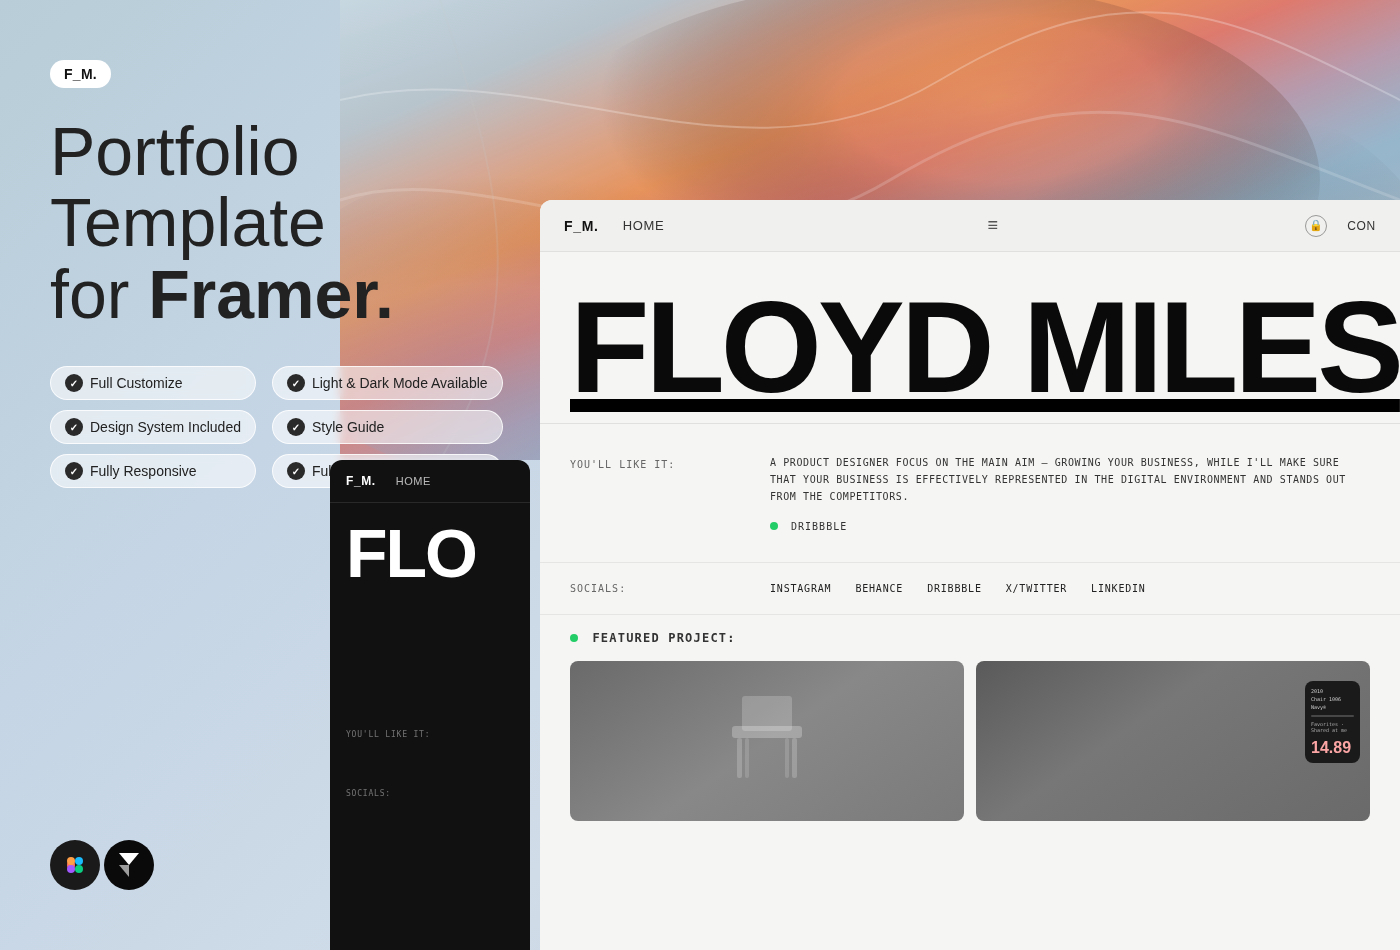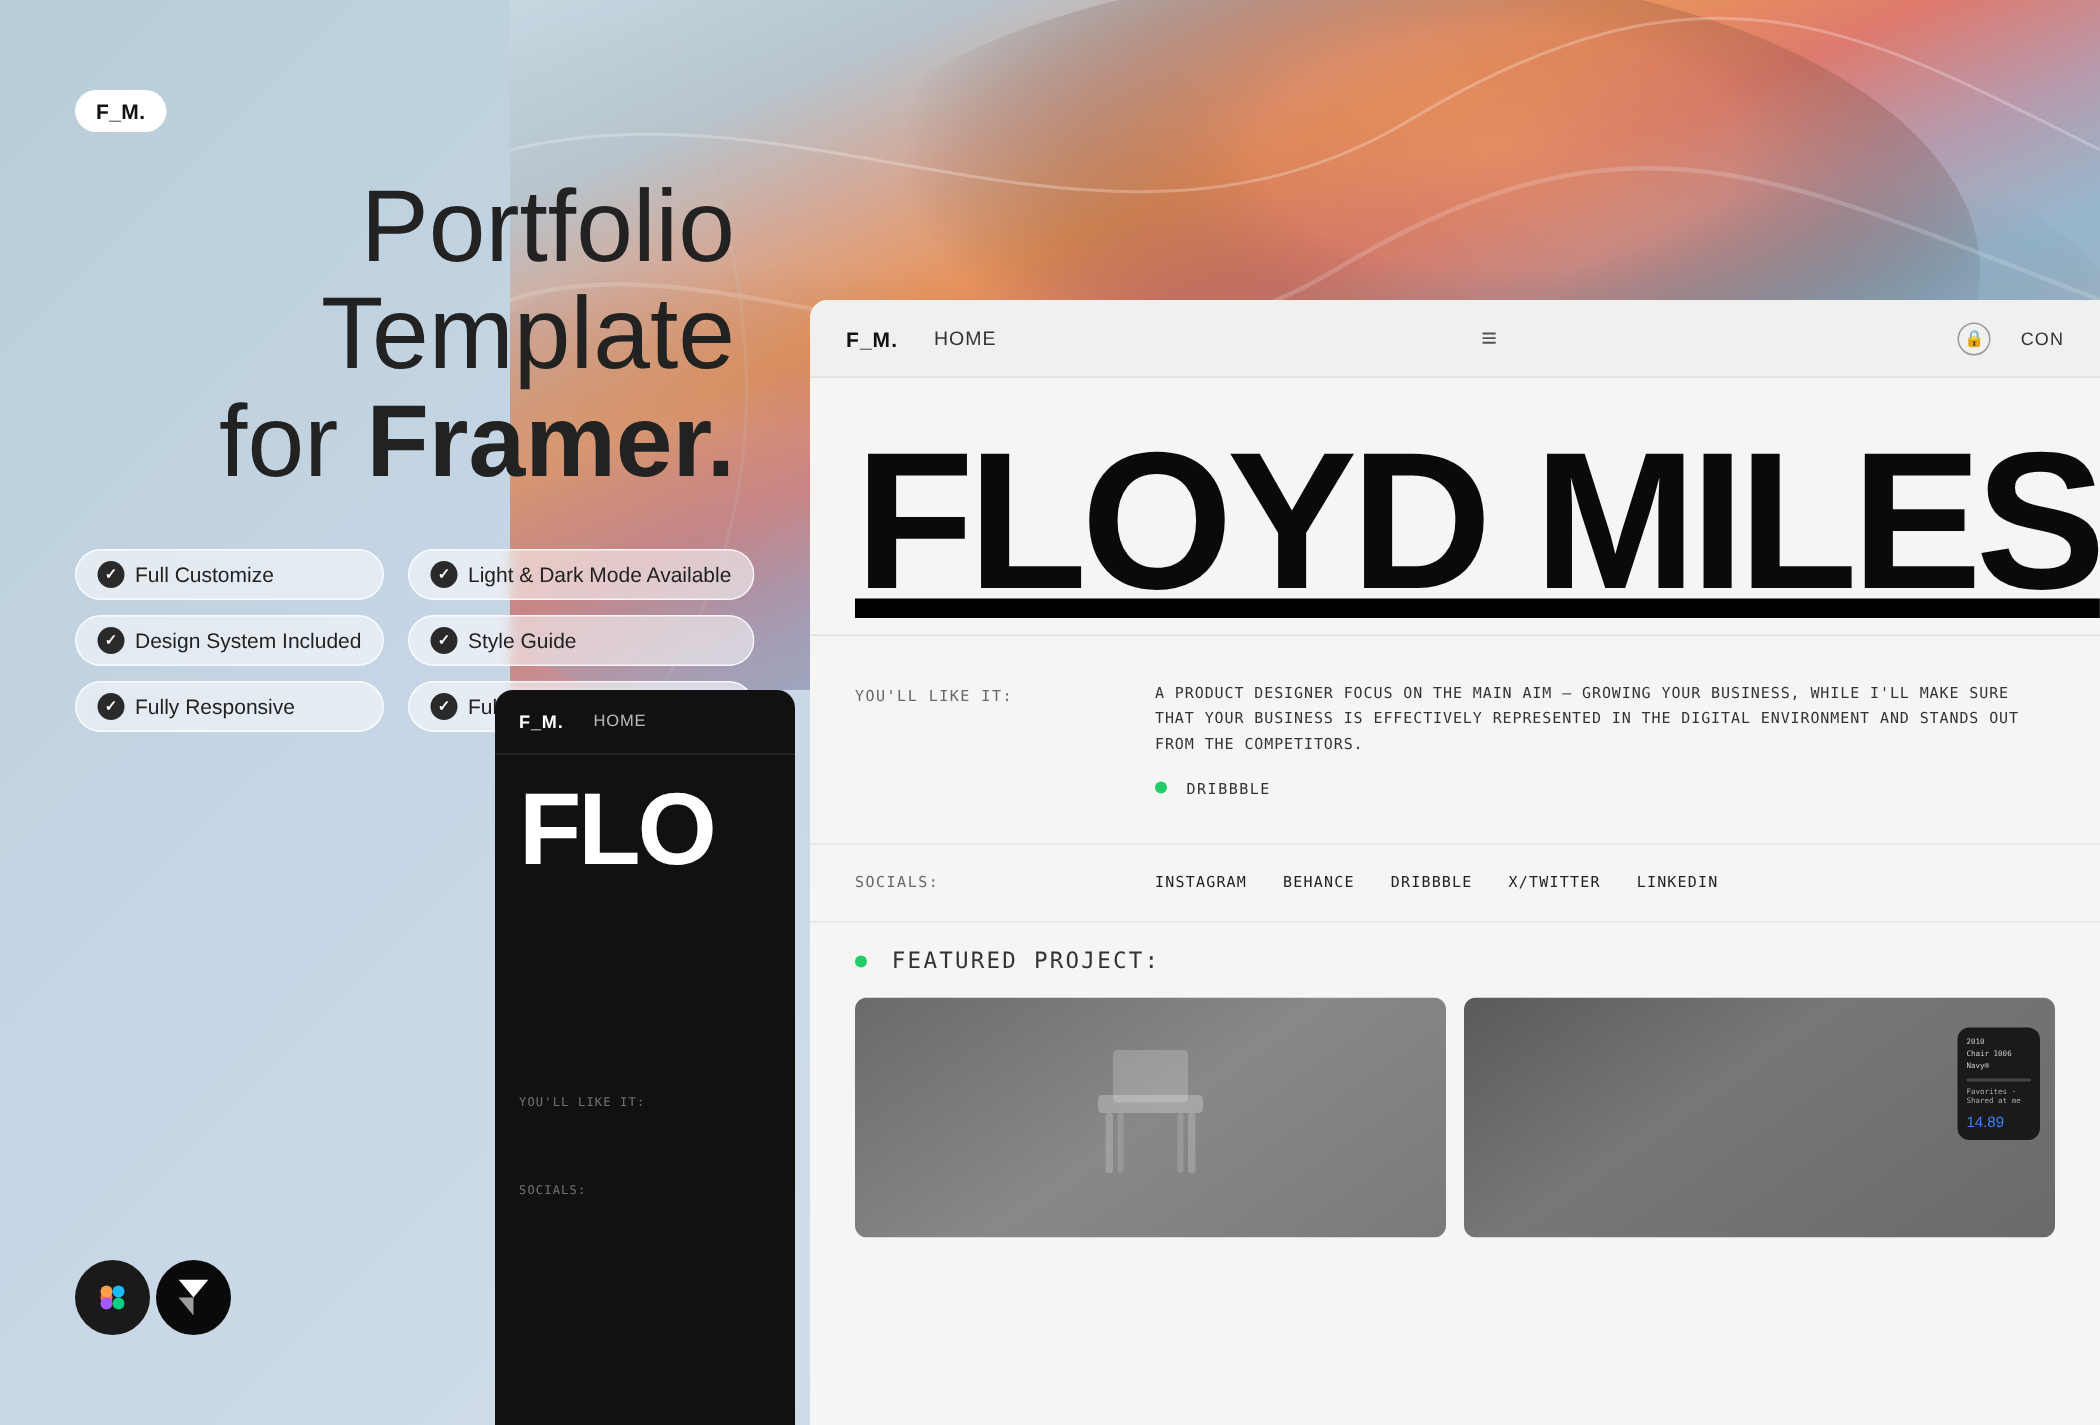--- a/index.html
+++ b/index.html
@@ -75,21 +75,20 @@
       letter-spacing: 0.02em;
       margin-bottom: 28px;
     }
 
     .main-title {
       font-size: 68px;
       line-height: 1.05;
       color: #222;
       font-weight: 300;
       margin-bottom: 10px;
-      text-align: right;
     }
 
     .main-title .bold {
       font-weight: 800;
       margin-top: 14px;
     }
 
     .badges-grid {
       display: grid;
       grid-template-columns: auto auto;
@@ -361,25 +360,26 @@
       font-family: monospace;
       text-underline-offset: 3px;
     }
 
     .featured-section {
       padding: 16px 30px;
       border-top: 1px solid #e5e5e3;
     }
 
     .featured-label {
-      font-size: 15px;
+      font-size: 12px;
       color: #333;
       letter-spacing: 0.1em;
       font-family: monospace;
       margin-bottom: 16px;
+      font-weight: bold;
     }
 
     .featured-dot {
       display: inline-block;
       width: 8px;
       height: 8px;
       background: #22cc66;
       border-radius: 50%;
       margin-right: 6px;
     }
@@ -648,19 +648,19 @@
 
       <div class="featured-card featured-card-dark">
         <div class="app-card-bg">
           <div class="app-phone-mock">
             <div class="app-phone-text">
               2010<br>
               Chair 1006 Navy®
             </div>
             <div style="margin-top:4px;height:2px;background:rgba(255,255,255,0.2);border-radius:1px;"></div>
             <div style="margin-top:4px;font-size:5px;color:#aaa;font-family:monospace;">Favorites · Shared at me</div>
-            <div class="app-phone-price" style="font-size:10px;font-weight:400;color:#3b82f6;margin-top:6px;">14.89</div>
+            <div class="app-phone-price" style="font-size:16px;font-weight:700;color:#fca5a5;margin-top:6px;">14.89</div>
           </div>
         </div>
       </div>
     </div>
   </div>
 </div>
 
 </body></html>

